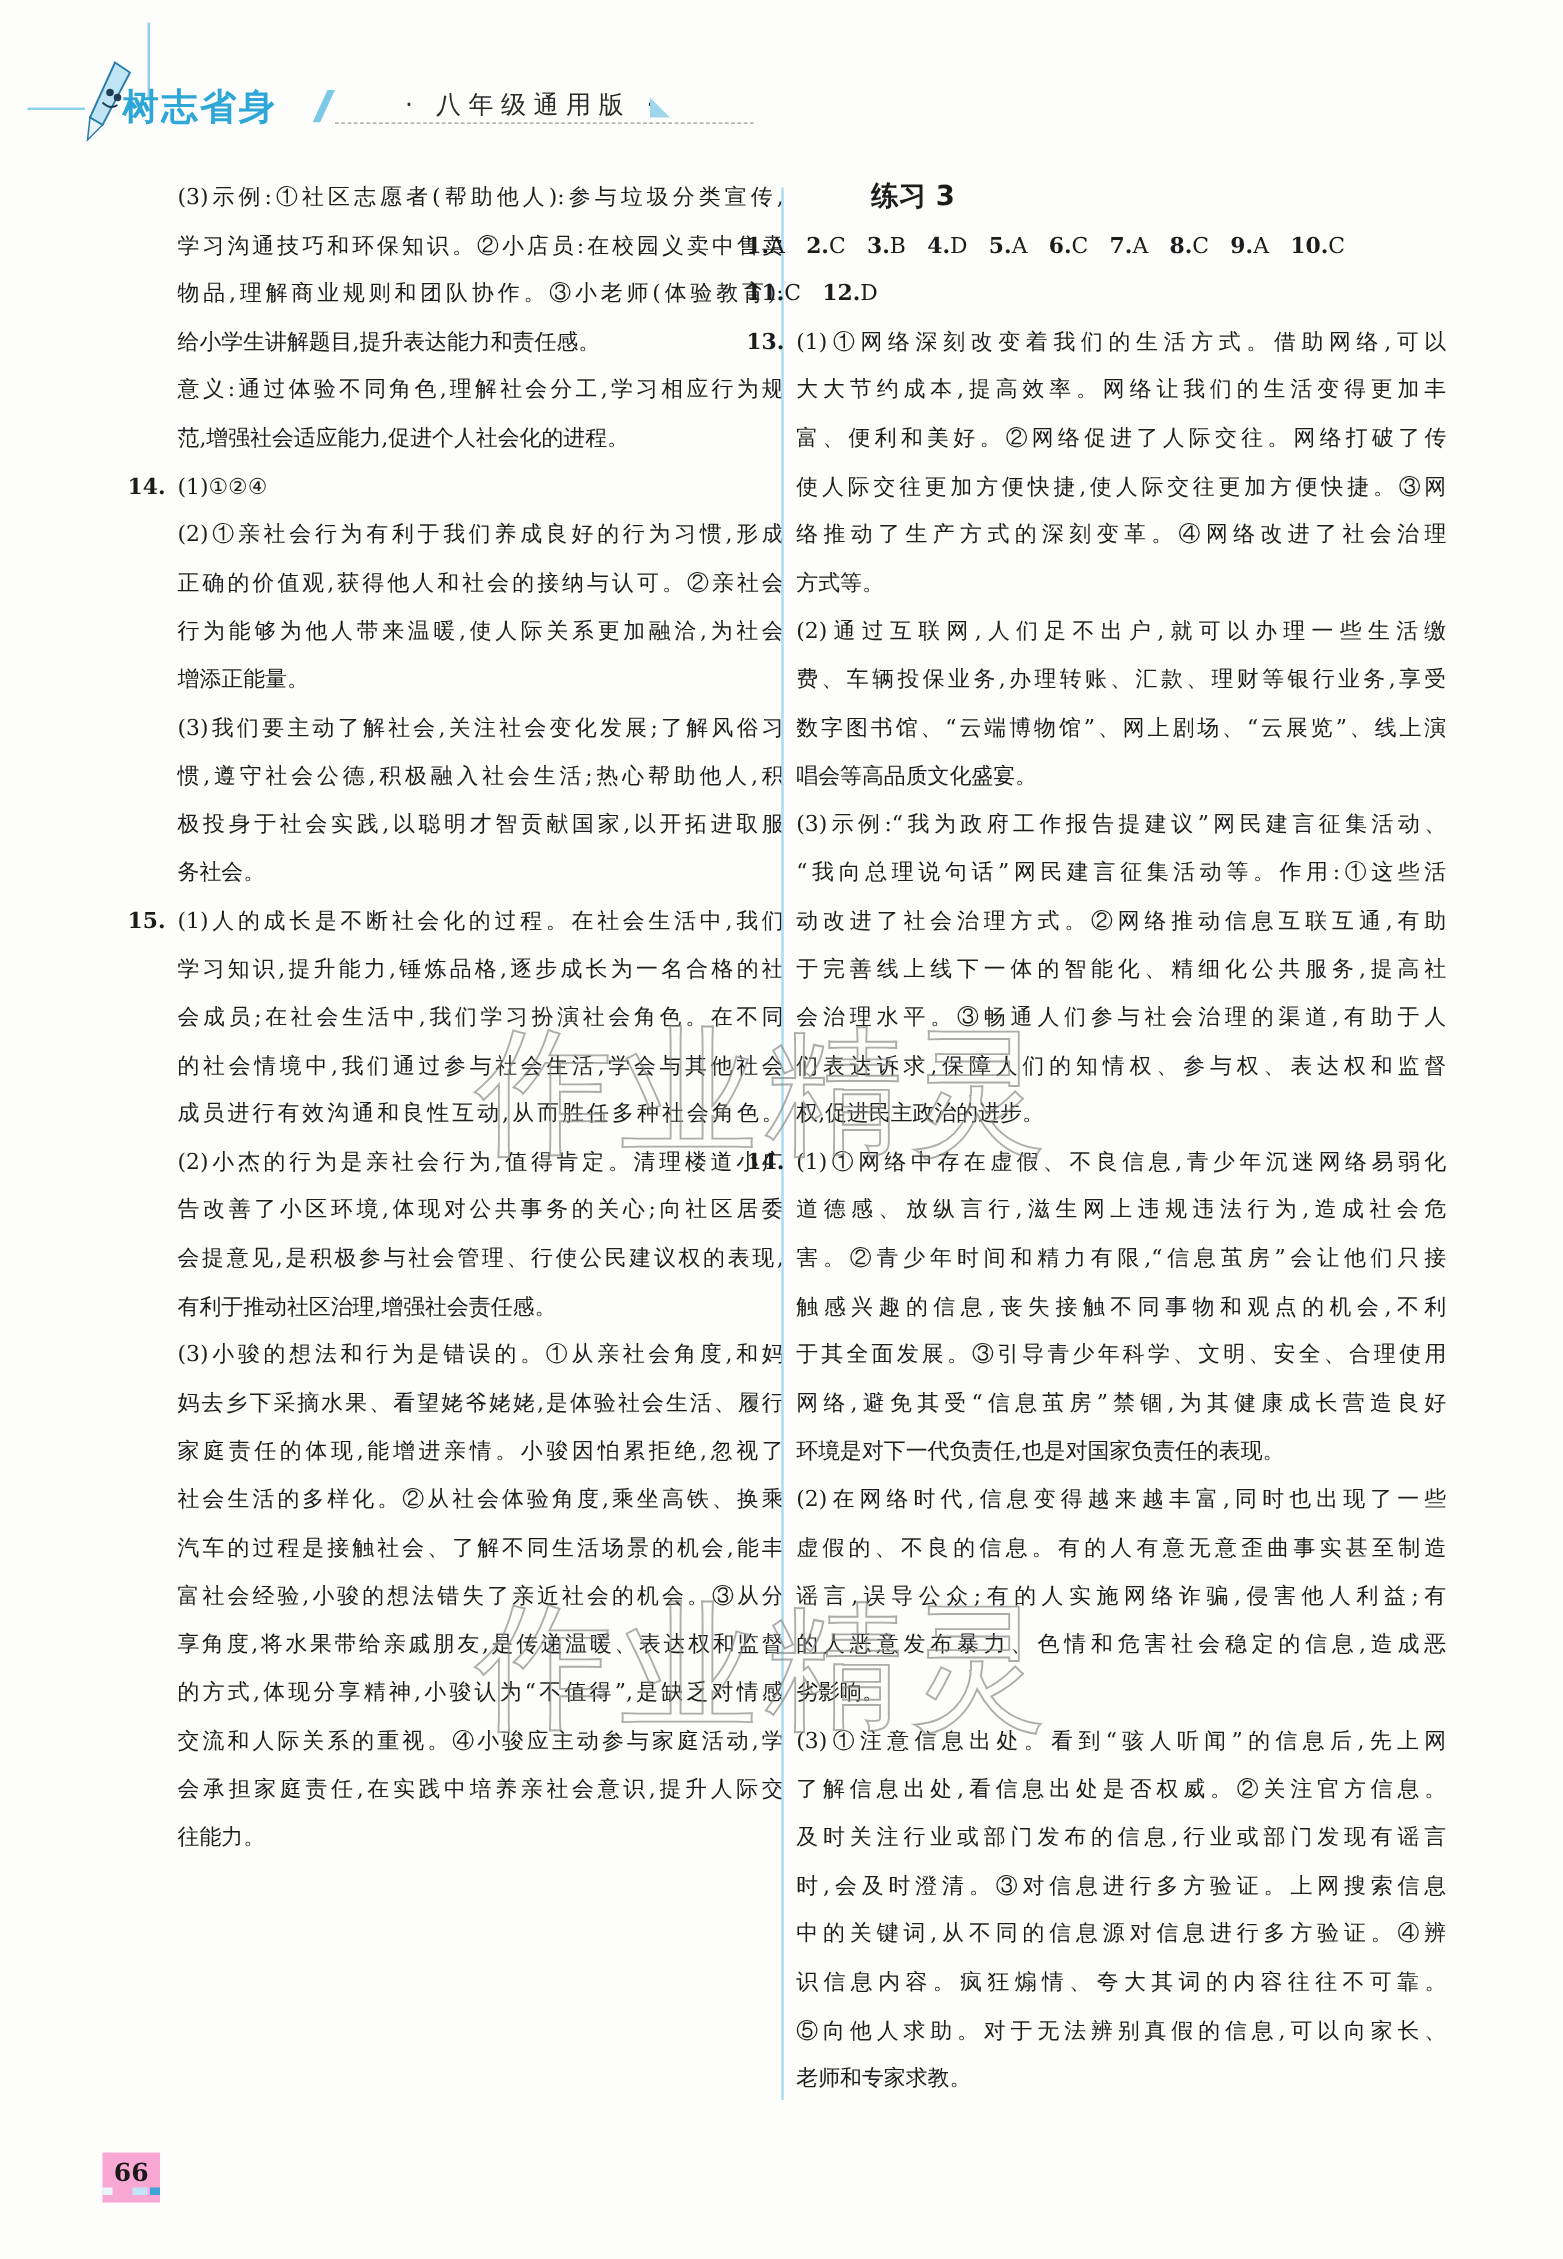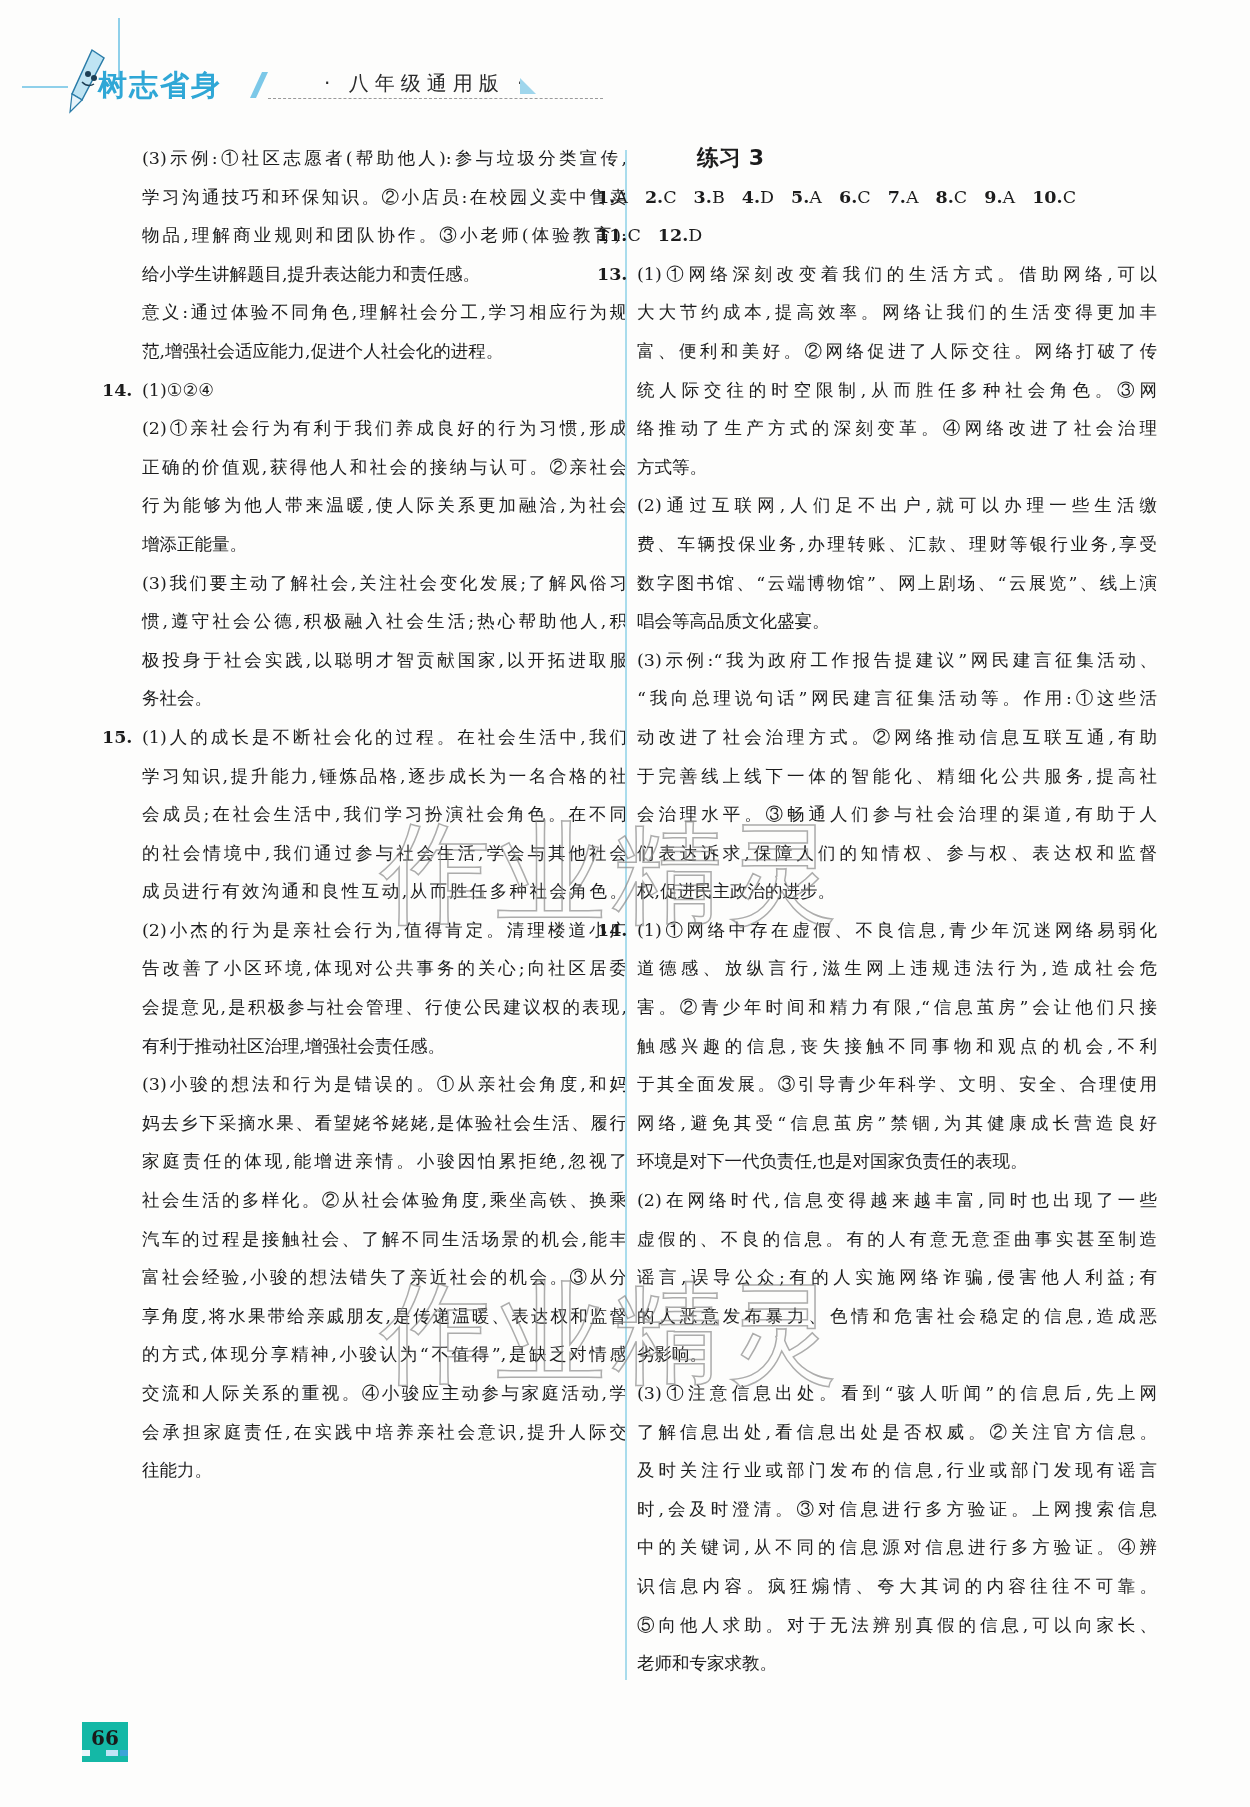--- a/index.html
+++ b/index.html
@@ -28,21 +28,21 @@
   .line { white-space: nowrap; text-align: justify; text-align-last: justify; display: block; height: 38.6px; }
   .line.last { text-align-last: left; }
   .qnum { font-weight: bold; display: inline-block; width: 0; position: relative; left: -40px; }
   .ex-title { text-align: left; font-weight: bold; font-size: 22px; height: 38.6px; font-family: "DejaVu Sans", sans-serif; padding-left: 60px;}
   .mc-row { height: 38.6px; white-space: nowrap; }
   .mc-item { display: inline-block; margin-right: 17px; }
   .mc-item b { font-weight: bold; }
   .mc-row-wrap { margin-left: -40px; }
 
   .page-num { position: absolute; left: 82px; top: 1722px; width: 46px; height: 40px;
-    background: #14b8a6; }
+    background: #f9a8d4; }
   .page-num span { position: absolute; left: 9px; top: 4px; font-weight: bold; font-size: 20px; color: #1a1a1a; font-family: "DejaVu Serif", serif; }
   .page-num .sq1 { position: absolute; left: 0; top: 28px; width: 8px; height: 6px; background: #e9f6fc; }
   .page-num .sq2 { position: absolute; left: 24px; top: 28px; width: 12px; height: 6px; background: #bfe4f5; }
   .page-num .sq3 { position: absolute; left: 38px; top: 28px; width: 8px; height: 6px; background: #3ca4d8; }
 
   .watermark { position: absolute; font-family: "DejaVu Sans", sans-serif; font-weight: normal; font-size: 110px;
     color: transparent; -webkit-text-stroke: 1.5px #8a8a8a; letter-spacing: 6px; opacity: 0.7; pointer-events: none; }
 </style>
 </head>
 <body>
@@ -107,21 +107,21 @@
 <div class="divider"></div>
 
 <div class="col col-right">
   <div class="ex-title">练习 3</div>
   <div class="mc-row mc-row-wrap" id="mc-row1"><span class="mc-item"><b>1.</b><span>A</span></span><span class="mc-item"><b>2.</b><span>C</span></span><span class="mc-item"><b>3.</b><span>B</span></span><span class="mc-item"><b>4.</b><span>D</span></span><span class="mc-item"><b>5.</b><span>A</span></span><span class="mc-item"><b>6.</b><span>C</span></span><span class="mc-item"><b>7.</b><span>A</span></span><span class="mc-item"><b>8.</b><span>C</span></span><span class="mc-item"><b>9.</b><span>A</span></span><span class="mc-item"><b>10.</b><span>C</span></span></div>
   <div class="mc-row mc-row-wrap" id="mc-row2"><span class="mc-item"><b>11.</b><span>C</span></span><span class="mc-item"><b>12.</b><span>D</span></span></div>
   <div id="right-lines">
       <div class="line"><span class="qnum">13.</span><span>(1)①网络深刻改变着我们的生活方式。借助网络,可以</span></div>
       <div class="line"><span>大大节约成本,提高效率。网络让我们的生活变得更加丰</span></div>
       <div class="line"><span>富、便利和美好。②网络促进了人际交往。网络打破了传</span></div>
-      <div class="line"><span>统人际交往的时空限制,从而胜任多种社会角色。③网</span></div>
+      <div class="line"><span>使人际交往更加方便快捷,使人际交往更加方便快捷。③网</span></div>
       <div class="line"><span>络推动了生产方式的深刻变革。④网络改进了社会治理</span></div>
       <div class="line last"><span>方式等。</span></div>
       <div class="line"><span>(2)通过互联网,人们足不出户,就可以办理一些生活缴</span></div>
       <div class="line"><span>费、车辆投保业务,办理转账、汇款、理财等银行业务,享受</span></div>
       <div class="line"><span>数字图书馆、“云端博物馆”、网上剧场、“云展览”、线上演</span></div>
       <div class="line last"><span>唱会等高品质文化盛宴。</span></div>
       <div class="line"><span>(3)示例:“我为政府工作报告提建议”网民建言征集活动、</span></div>
       <div class="line"><span>“我向总理说句话”网民建言征集活动等。作用:①这些活</span></div>
       <div class="line"><span>动改进了社会治理方式。②网络推动信息互联互通,有助</span></div>
       <div class="line"><span>于完善线上线下一体的智能化、精细化公共服务,提高社</span></div>

